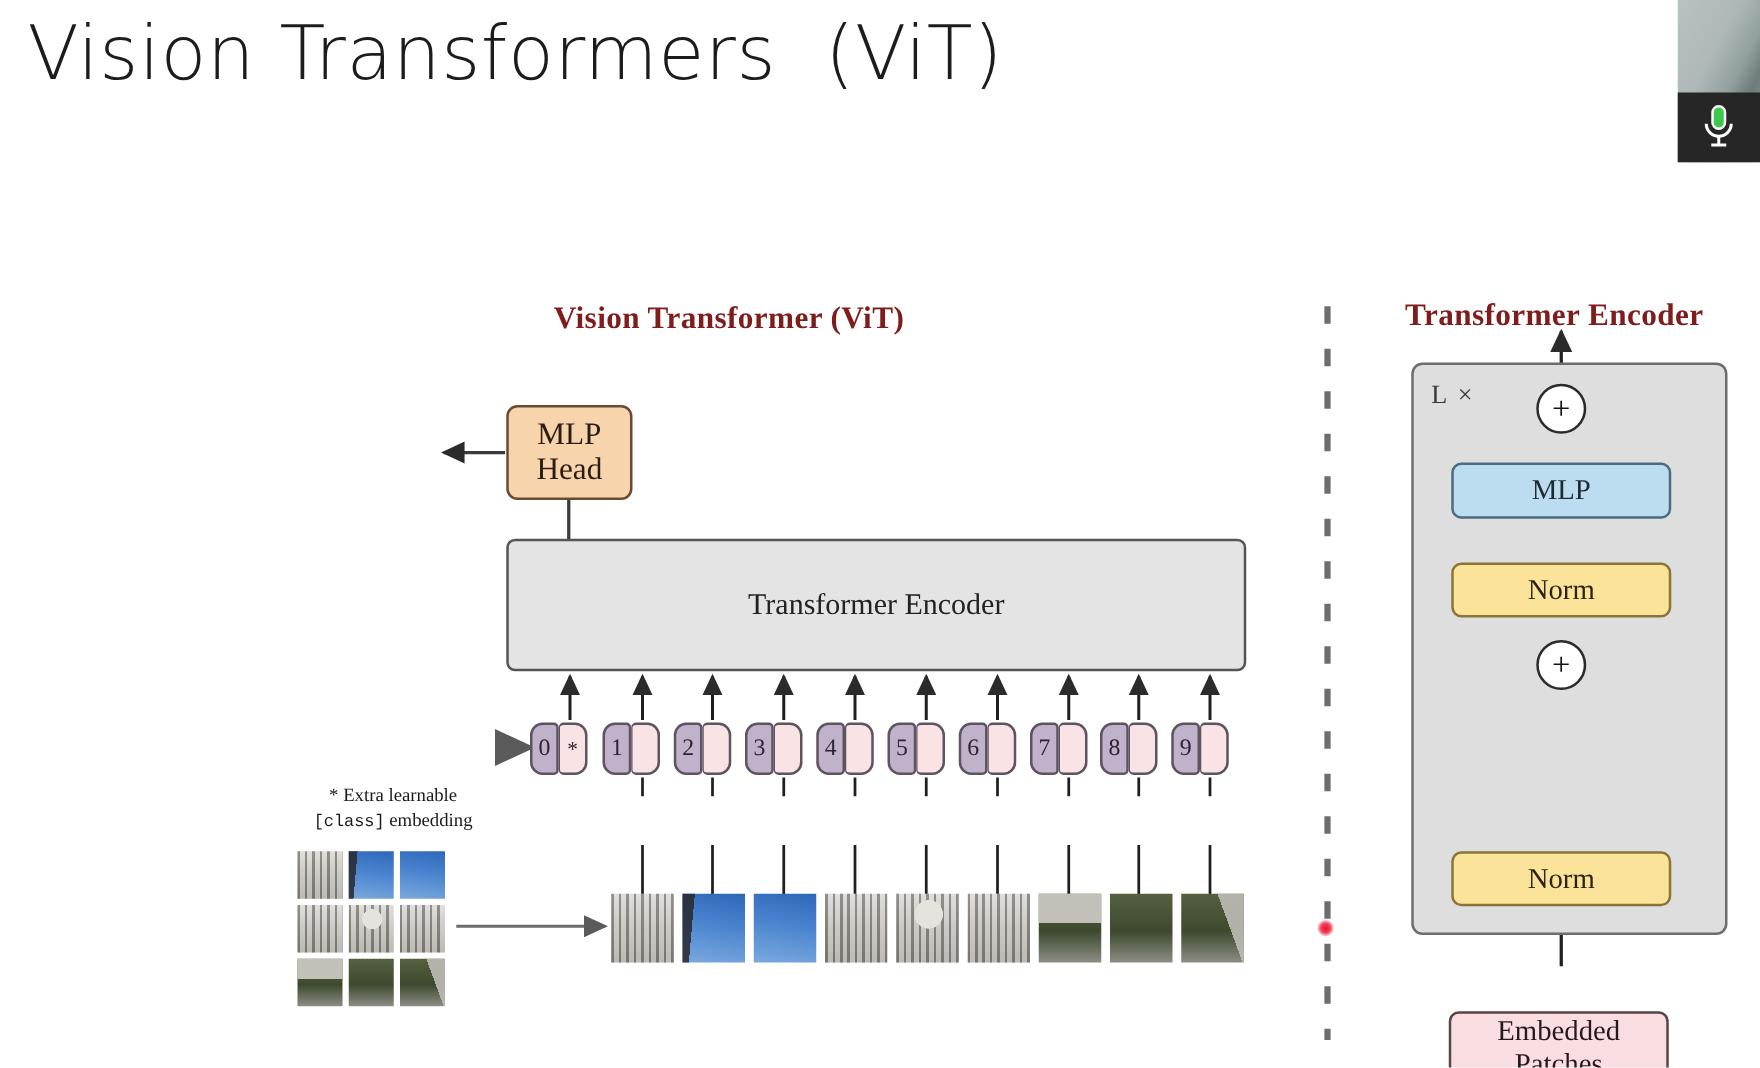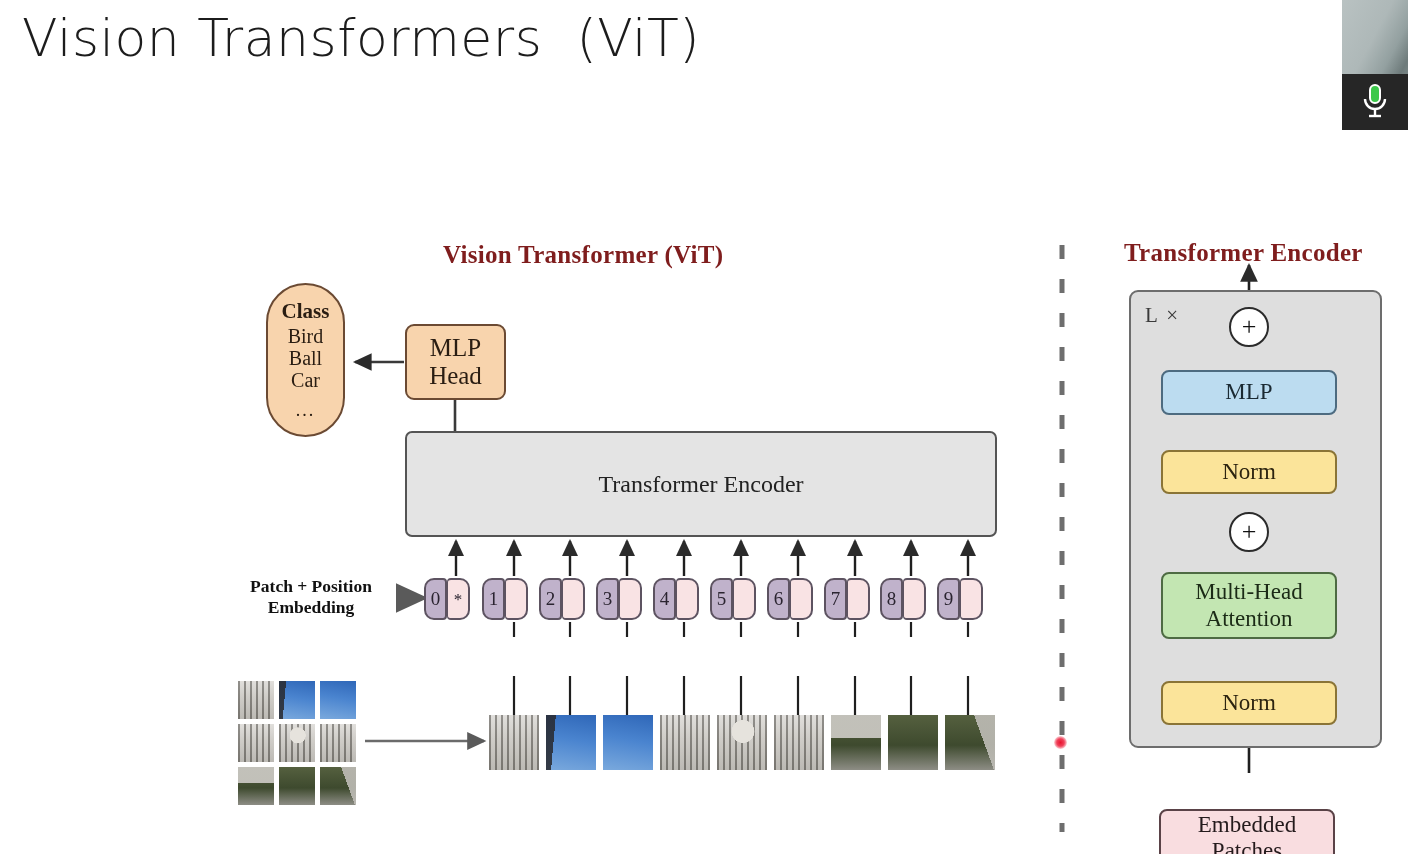--- a/index.html
+++ b/index.html
@@ -15,21 +15,21 @@
     font-family: "Liberation Sans", sans-serif;
   }
 
   
   #slide-title {
     position: absolute;
     left: 22px;
     top: 8px;
     font-family: "DejaVu Sans", sans-serif;
     font-weight: 300;
-    font-size: 52px;
+    font-size: 60px;
     letter-spacing: 0.5px;
     color: #1c1c1c;
     white-space: pre;
   }
 
   
   #webcam {
     position: absolute;
     left: 1342px;
     top: 0px;
@@ -378,27 +378,20 @@
     </g>
 
     <path d="M1249 740 L1359 740 L1359 532 L1276 532" fill="none" stroke="#1f1f1f" stroke-width="2.6" marker-end="url(#ah)"></path>
 
     <line x1="1249" y1="773" x2="1249" y2="725" stroke="#1f1f1f" stroke-width="2.6"></line>
   </svg>
 
   <div class="fig-title" id="vit-title">Vision Transformer (ViT)</div>
   <div class="fig-title" id="enc-title">Transformer Encoder</div>
 
-  <div class="box" id="class-box">
-    <div class="hdr">Class</div>
-    <div>Bird</div>
-    <div>Ball</div>
-    <div>Car</div>
-    <div class="dots">...</div>
-  </div>
 
   <div class="box" id="mlp-head-box">
     <div>MLP</div>
     <div>Head</div>
   </div>
 
   <div class="box" id="encoder-box">Transformer Encoder</div>
 
   <div id="token-row">
       <div class="token" style="left: 0px;">
@@ -436,25 +429,25 @@
       <div class="token" style="left: 456px;">
         <div class="tok-half tok-num">8</div>
         <div class="tok-half tok-pink"></div>
       </div>
       <div class="token" style="left: 513px;">
         <div class="tok-half tok-num">9</div>
         <div class="tok-half tok-pink"></div>
       </div>
     </div>
 
-  <div id="patch-pos-label">
-    <div>Patch + Position</div>
-    <div>Embedding</div>
+
+  <div id="extra-learn-label">
+    <div>* Extra learnable</div>
+    <div><span class="mono">[class]</span><span> embedding</span></div>
   </div>
-
 
 
   <div id="patch-grid">
       <div class="patch" style="left: 0px; top: 0px; background: repeating-linear-gradient(90deg, rgba(60, 58, 54, 0.45) 0px, rgba(60, 58, 54, 0.45) 2px, rgba(255, 255, 255, 0.22) 2px, rgba(255, 255, 255, 0.22) 6px), linear-gradient(rgb(216, 214, 210) 0%, rgb(195, 192, 186) 40%, rgb(169, 166, 159) 100%);"></div>
       <div class="patch" style="left: 41px; top: 0px; background: linear-gradient(95deg, rgba(40, 40, 44, 0.85) 0px, rgba(40, 40, 44, 0.85) 18%, rgba(0, 0, 0, 0) 18%), linear-gradient(190deg, rgb(47, 103, 184) 0%, rgb(74, 132, 207) 45%, rgb(122, 169, 221) 100%);"></div>
       <div class="patch" style="left: 82px; top: 0px; background: linear-gradient(190deg, rgb(47, 103, 184) 0%, rgb(74, 132, 207) 45%, rgb(122, 169, 221) 100%);"></div>
       <div class="patch" style="left: 0px; top: 43px; background: repeating-linear-gradient(90deg, rgba(60, 58, 54, 0.45) 0px, rgba(60, 58, 54, 0.45) 2px, rgba(255, 255, 255, 0.22) 2px, rgba(255, 255, 255, 0.22) 6px), linear-gradient(rgb(216, 214, 210) 0%, rgb(195, 192, 186) 40%, rgb(169, 166, 159) 100%);"></div>
       <div class="patch" style="left: 41px; top: 43px; background: radial-gradient(circle at 52% 30%, rgb(230, 227, 221) 0px, rgb(230, 227, 221) 24%, rgba(0, 0, 0, 0) 25%), repeating-linear-gradient(90deg, rgba(60, 58, 54, 0.45) 0px, rgba(60, 58, 54, 0.45) 2px, rgba(255, 255, 255, 0.22) 2px, rgba(255, 255, 255, 0.22) 6px), linear-gradient(rgb(216, 214, 210) 0%, rgb(195, 192, 186) 40%, rgb(169, 166, 159) 100%);"></div>
       <div class="patch" style="left: 82px; top: 43px; background: repeating-linear-gradient(90deg, rgba(60, 58, 54, 0.45) 0px, rgba(60, 58, 54, 0.45) 2px, rgba(255, 255, 255, 0.22) 2px, rgba(255, 255, 255, 0.22) 6px), linear-gradient(rgb(216, 214, 210) 0%, rgb(195, 192, 186) 40%, rgb(169, 166, 159) 100%);"></div>
       <div class="patch" style="left: 0px; top: 86px; background: linear-gradient(rgba(200, 198, 192, 0.95) 0px, rgba(200, 198, 192, 0.95) 42%, rgba(0, 0, 0, 0) 42%), linear-gradient(rgb(85, 96, 63) 0%, rgb(62, 74, 46) 55%, rgb(141, 141, 133) 100%);"></div>
@@ -474,24 +467,20 @@
     </div>
 
   <div id="enc-outer"></div>
   <div id="lx-label">L ×</div>
 
   <div class="plus-node" id="plus-top">+</div>
   <div class="plus-node" id="plus-mid">+</div>
 
   <div class="enc-block" id="blk-mlp">MLP</div>
   <div class="enc-block" id="blk-norm1">Norm</div>
-  <div class="enc-block" id="blk-mha">
-    <div>Multi-Head</div>
-    <div>Attention</div>
-  </div>
   <div class="enc-block" id="blk-norm2">Norm</div>
   <div id="blk-embedded">
     <div>Embedded</div>
     <div>Patches</div>
   </div>
 
   <div id="laser-dot"></div>
 </div>
 
 </body></html>

